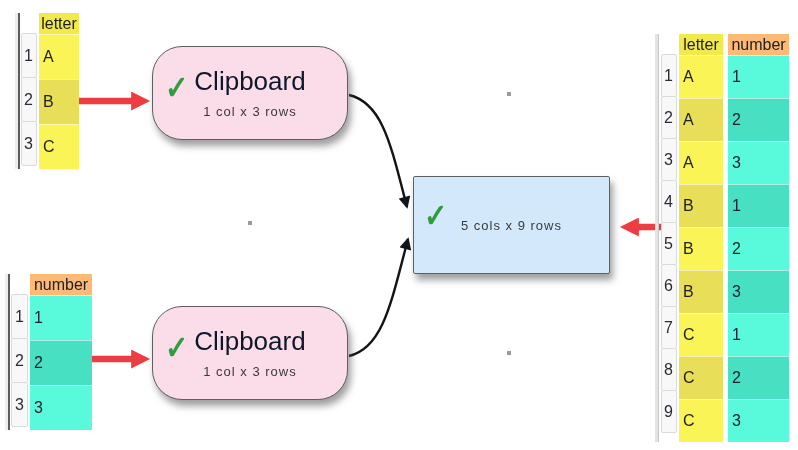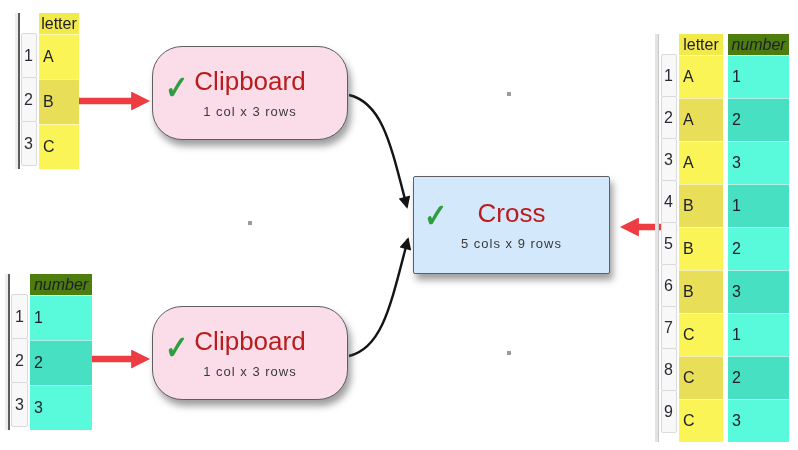--- a/index.html
+++ b/index.html
@@ -11,21 +11,21 @@
 
   
   .node {
     position:absolute; border:1.6px solid #5f5f5f;
     box-shadow:3px 6px 7px rgba(80,80,80,.55);
     display:flex; flex-direction:column; align-items:center; justify-content:center;
     gap:11px; box-sizing:border-box;
   }
   .node.pink { background:#fbdce9; border-radius:30px; }
   .node.blue { background:#d4e8fb; border-radius:2px; }
-  .node-title { font-size:26px; color:#b91c1c; line-height:1; }
+  .node-title { font-size:26px; color:#0f172a; line-height:1; }
   .node-sub   { font-size:13px; color:#3a3a3a; letter-spacing:1px; line-height:1; }
   .check {
     position:absolute; color:#2f9e41; font-size:33px; line-height:1; font-weight:bold;
     transform:scaleX(.85);
   }
   .node.pink .check { left:10px; top:24px; }
   .node.blue .check { left:8px;  top:22px; }
 
   
   .mini-table { position:absolute; display:flex; align-items:flex-start; color:#20202c; }
@@ -41,21 +41,21 @@
   .gutter .cell {
     background:#f8f8f8; border:1px solid #dadada; border-radius:2px;
     justify-content:flex-end; padding-right:3px; margin-top:-1px; color:#2b2b36;
   }
   .data .cell { padding-left:4px; border-top:1px solid rgba(255,255,255,.55); }
   .colgap { align-self:stretch; background:#ffffff; }
 
   .ycol .hcell { background:#f2ea4a; }
   .ycol .cell  { background:#faf456; }
   .ycol .cell.d{ background:#e9de57; }
-  .tcolr .hcell{ background:#4d7c0f;font-style:italic; }
+  .tcolr .hcell{ background:#fdba74; }
   .tcolr .cell { background:#58fadb; }
   .tcolr .cell.d{ background:#48e0c2; }
 </style>
 </head>
 <body>
 
 <div class="canvas">
 
   <svg class="overlay">
     <defs>
@@ -120,21 +120,20 @@
   </div>
 
   <div class="node pink" style="left:152px; top:306px; width:196px; height:94px;">
     <span class="check">✓</span>
     <div class="node-title">Clipboard</div>
     <div class="node-sub">1 col x 3 rows</div>
   </div>
 
   <div class="node blue" style="left:413px; top:176px; width:197px; height:98px;">
     <span class="check">✓</span>
-    <div class="node-title">Cross</div>
     <div class="node-sub">5 cols x 9 rows</div>
   </div>
 
   <div class="mini-table" style="left:655px; top:34px;">
     <div class="edge-strip light"></div>
     <div class="tcol gutter">
       <div class="hcell" style="width:16px;height:21px;"></div>
       <div class="cell" style="width:16px;height:43px;">1</div>
       <div class="cell" style="width:16px;height:43px;">2</div>
       <div class="cell" style="width:16px;height:43px;">3</div>

